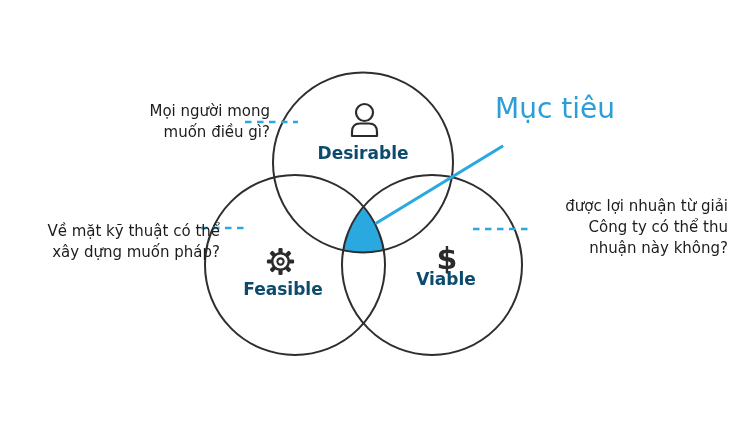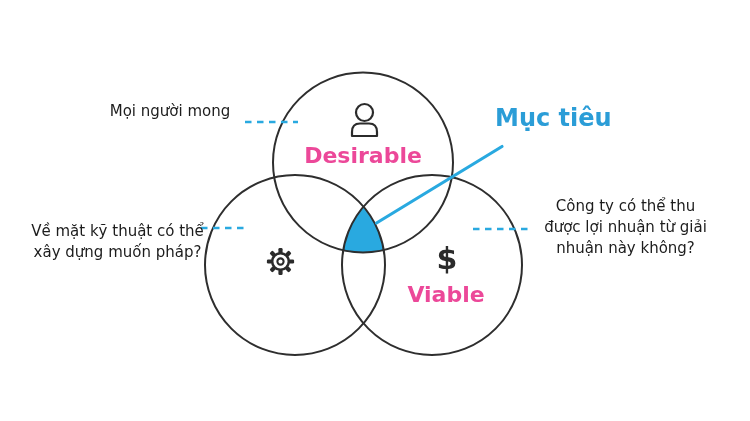--- a/index.html
+++ b/index.html
@@ -20,35 +20,35 @@
   .ring{fill:none;stroke:var(--stroke);stroke-width:2;}
   .overlap{fill:var(--accent);stroke:none;}
   .pointer{stroke:var(--accent);stroke-width:3.2;stroke-linecap:round;}
   .dash{stroke:var(--accent);stroke-width:2.6;stroke-dasharray:6.5 5.5;}
   .icon-stroke{fill:none;stroke:#2B2B2B;stroke-width:2.2;stroke-linejoin:round;stroke-linecap:round;}
   .gear-tooth{fill:#2B2B2B;stroke:none;}
   .annotation{
     position:absolute;
     font-size:15px;line-height:21px;
     color:var(--text);
-    text-align:center;
+    text-align:right;
   }
   .circle-label{
     position:absolute;width:140px;
-    font-size:22px;font-weight:bold;
-    color:#ec4899;text-align:center;
+    font-size:17px;font-weight:bold;
+    color:#0c4a6e;text-align:center;
   }
   .dollar{
     position:absolute;left:407px;top:243px;width:80px;
     font-size:30px;line-height:32px;font-weight:bold;
     color:#2B2B2B;text-align:center;
   }
   .goal-title{
-    position:absolute;left:495px;top:104px;
-    font-size:24px;font-weight:bold;
+    position:absolute;left:495px;top:92px;
+    font-size:28px;font-weight:normal;
     color:var(--title);
     white-space:nowrap;
   }
 </style>
 </head>
 <body>
 
 <div class="stage">
 
   <svg width="750" height="421" viewBox="0 0 750 421">
@@ -82,32 +82,34 @@
         <rect x="-2.1" y="-13.6" width="4.2" height="5.6" rx="1.3" transform="rotate(315)"></rect>
       </g>
       <circle class="icon-stroke" r="8.3" style="stroke-width:2.5"></circle>
       <circle class="icon-stroke" r="3.1" style="stroke-width:2.1"></circle>
     </g>
   </svg>
 
   <div class="goal-title">Mục tiêu</div>
 
   <div class="circle-label" style="left:293px;top:143px;">Desirable</div>
-  <div class="circle-label" style="left:376px;top:282px;">Viable</div>
+  <div class="circle-label" style="left:213px;top:279px;">Feasible</div>
+  <div class="circle-label" style="left:376px;top:269px;">Viable</div>
 
   <div class="dollar">$</div>
 
   <div class="annotation" style="left:70px;top:101px;width:200px;">
     <div>Mọi người mong</div>
+    <div>muốn điều gì?</div>
   </div>
 
   <div class="annotation" style="left:15px;top:209px;width:205px;margin-top:12px;">
     <div>Về mặt kỹ thuật có thể</div>
     <div>xây dựng muốn pháp?</div>
   </div>
 
   <div class="annotation" style="left:523px;top:196px;width:205px;">
+    <div>được lợi nhuận từ giải</div>
     <div>Công ty có thể thu</div>
-    <div>được lợi nhuận từ giải</div>
     <div>nhuận này không?</div>
   </div>
 
 </div>
 
 </body></html>

